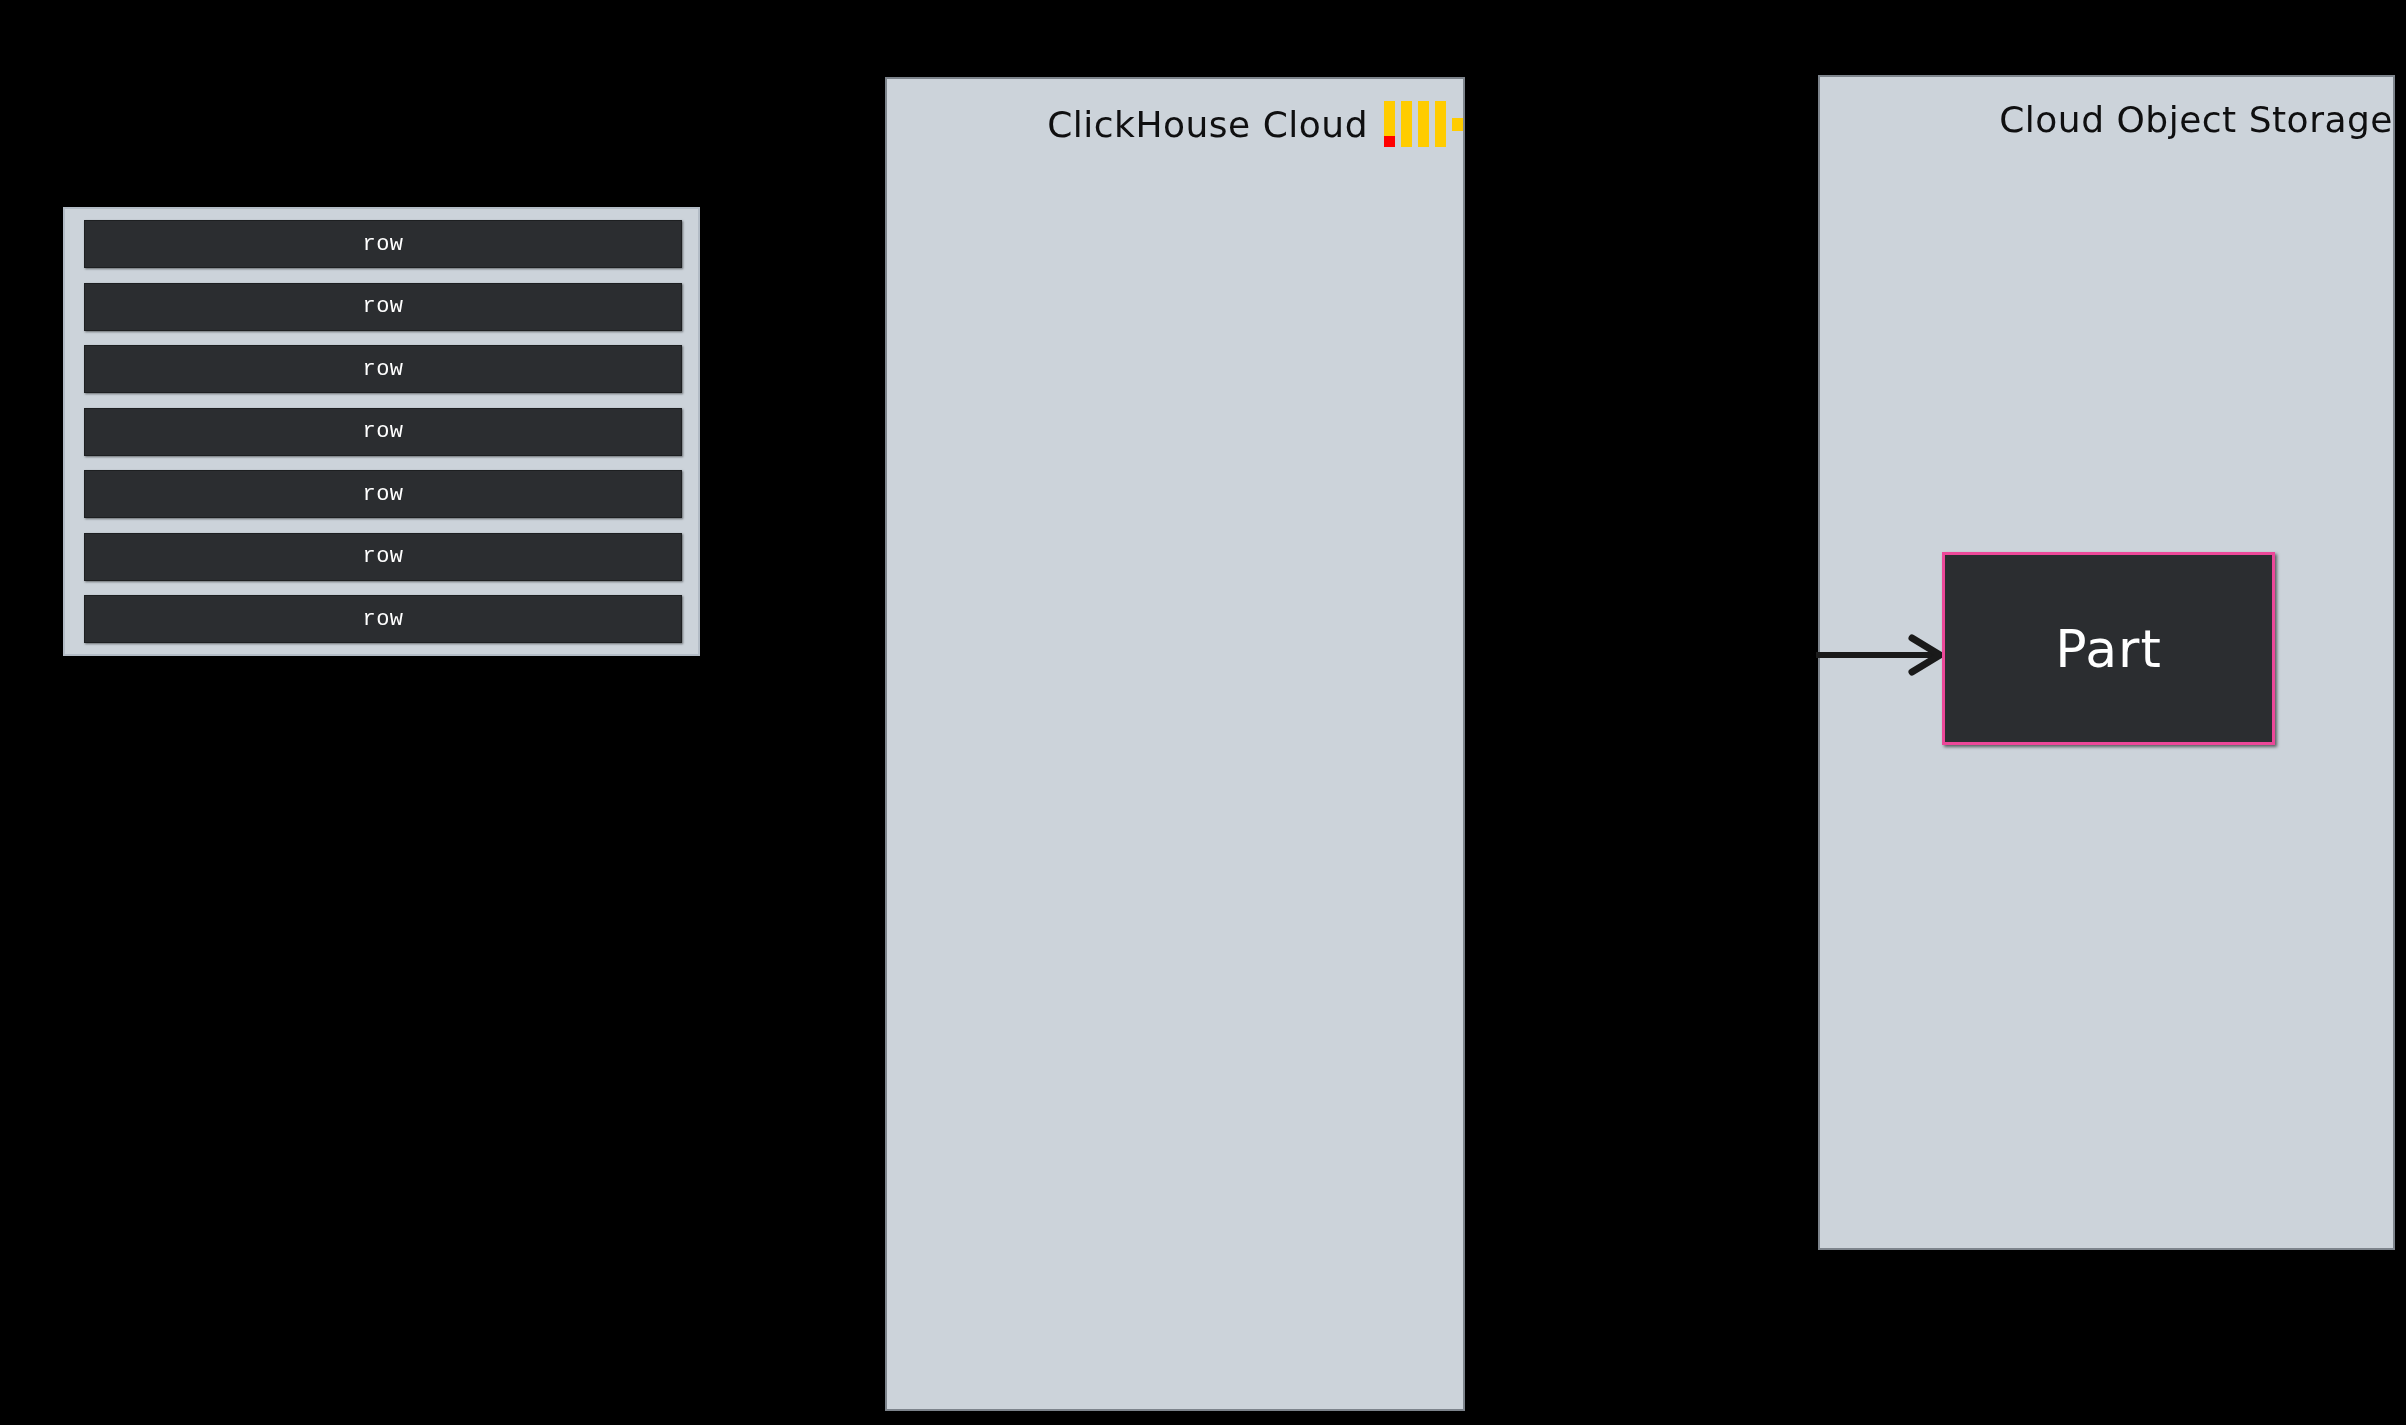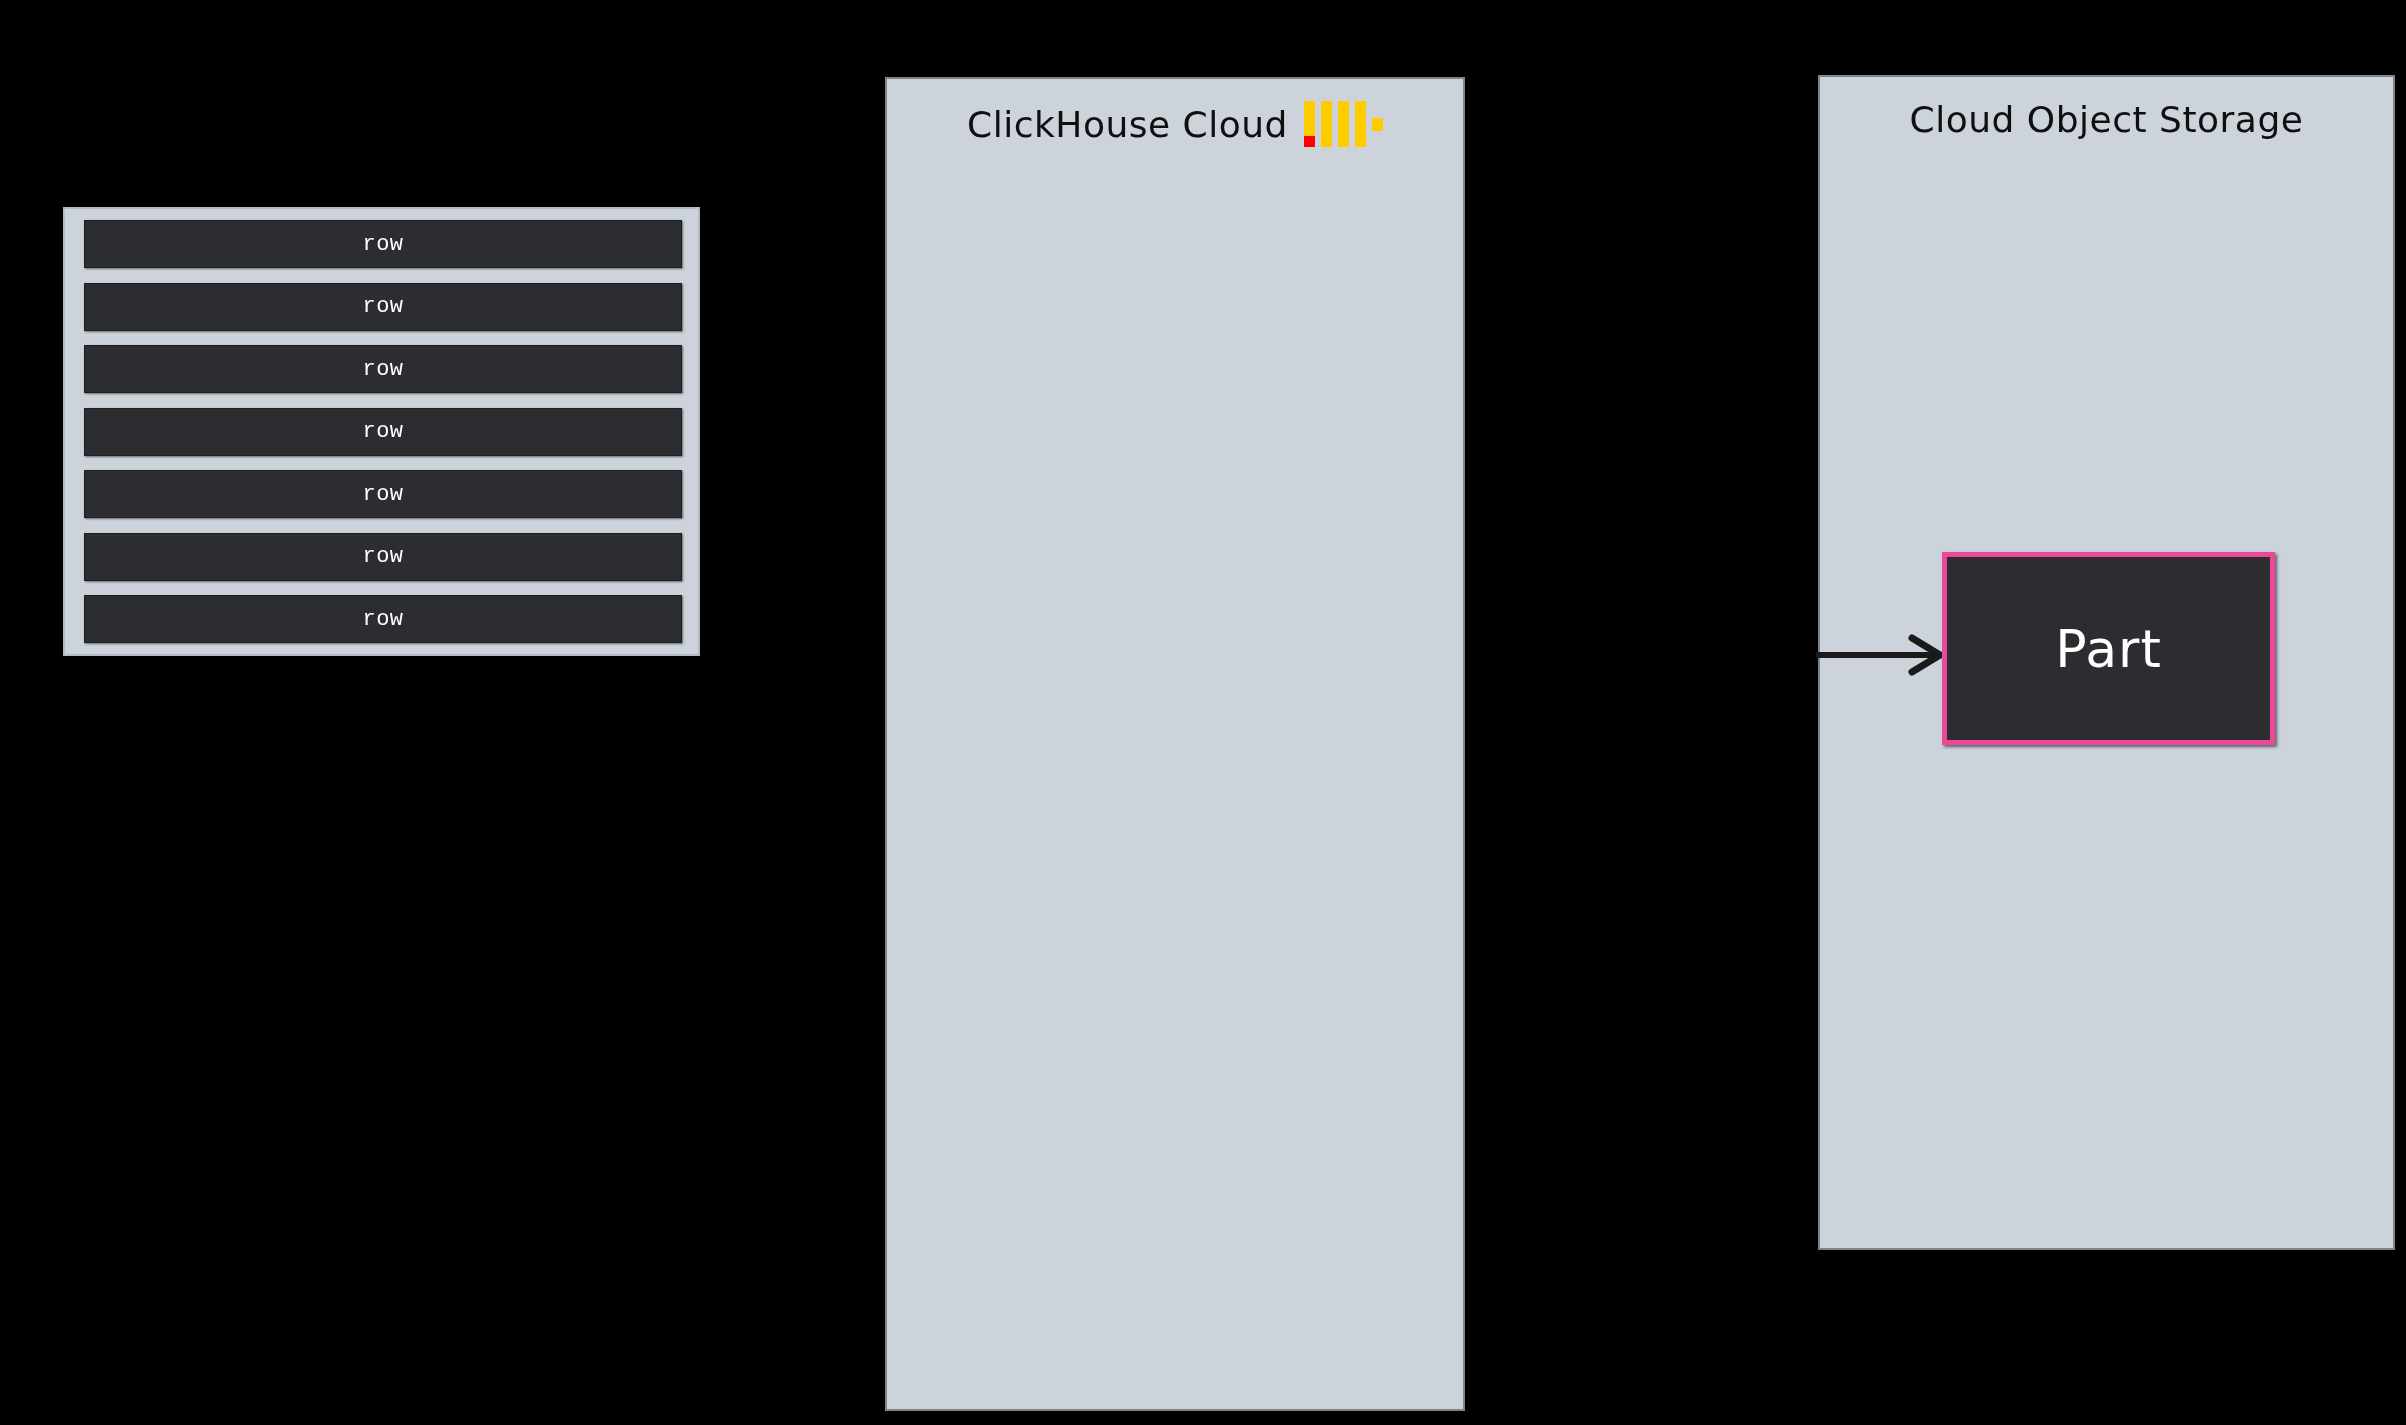--- a/index.html
+++ b/index.html
@@ -72,21 +72,21 @@
     width: 577px;
     height: 1175px;
   }
   .panel-title {
     position: absolute;
     top: 22px;
     left: 0;
     right: 0;
     display: flex;
     align-items: center;
-    justify-content: center;
+    justify-content: flex-end;
     gap: 16px;
     white-space: nowrap;
   }
   .panel-title-text {
     color: #0f0f10;
     font-size: 36px;
     font-family: "DejaVu Sans", sans-serif;
     letter-spacing: 0.5px;
   }
 
@@ -126,21 +126,21 @@
   }
 
   
   #part-box {
     position: absolute;
     left: 1942px;
     top: 552px;
     width: 333px;
     height: 193px;
     background: #2b2d30;
-    border: 5px solid #ec4899;
+    border: 3px solid #ec4899;
     box-sizing: border-box;
     display: flex;
     align-items: center;
     justify-content: center;
     box-shadow: 2px 2px 3px rgba(0,0,0,0.55);
   }
   #part-box .part-label {
     color: #ffffff;
     font-size: 52px;
     font-family: "DejaVu Sans", sans-serif;

